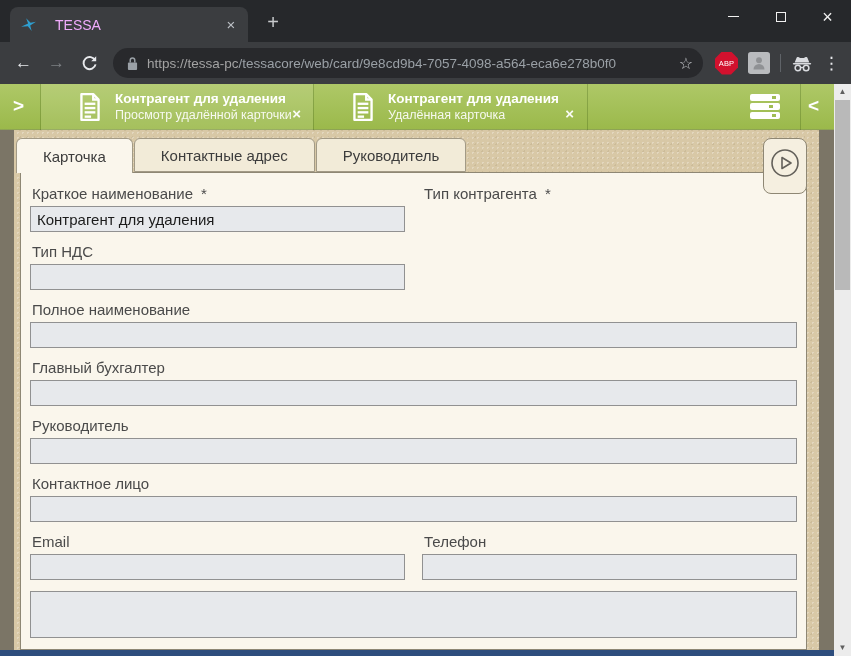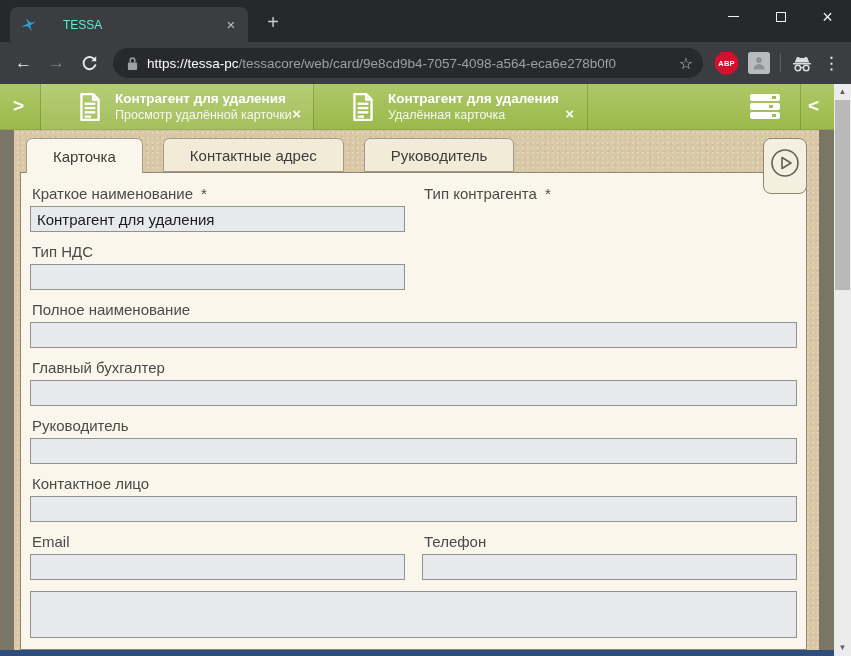--- a/index.html
+++ b/index.html
@@ -3,45 +3,45 @@
 <meta charset="utf-8">
 <style>
   *{box-sizing:border-box;margin:0;padding:0}
   body{font-family:"Liberation Sans",sans-serif;background:#111}
   .stage{position:relative;width:851px;height:656px;overflow:hidden;background:#d8c8a6}
 
   
   .titlebar{position:absolute;left:0;top:0;width:100%;height:42px;background:#26282b}
   .btab{position:absolute;left:10px;top:7px;width:238px;height:35px;background:#3b3d40;
         border-radius:8px 8px 0 0;display:flex;align-items:center;padding:0 8px 0 10px}
-  .btab-title{color:#5eead4;font-size:12px;margin-left:26px;flex:1}
+  .btab-title{color:#f0abfc;font-size:14px;margin-left:18px;flex:1}
   .btab-close{color:#bdc1c6;font-size:15px;width:18px;text-align:center;cursor:default}
   .newtab{position:absolute;left:260px;top:10px;width:26px;height:26px;color:#c8cacd;
           font-size:20px;line-height:25px;text-align:center}
   .winctl{position:absolute;right:0;top:0;display:flex}
   .winbtn{width:47px;height:33px;display:flex;align-items:center;justify-content:center}
   .glyph-min{width:11px;height:1.5px;background:#f1f1f1}
   .glyph-max{width:10px;height:10px;border:1.5px solid #f1f1f1}
   .glyph-x{color:#f1f1f1;font-size:18px;line-height:18px;font-weight:300}
 
   
   .toolbar{position:absolute;left:0;top:42px;width:100%;height:42px;background:#3b3d40;
            display:flex;align-items:center;padding:0 8px;gap:2px}
   .navbtn{width:31px;height:31px;display:flex;align-items:center;justify-content:center;
           font-size:17px;color:#e8eaed;border-radius:50%}
   .navbtn.disabled{color:#7d8084}
   .omnibox{flex:1;height:30px;background:#28292c;border-radius:15px;display:flex;
            align-items:center;padding:0 10px 0 14px;margin:0 6px;min-width:0}
   .url{flex:1;font-size:13.5px;color:#9aa0a6;white-space:nowrap;overflow:hidden;margin-left:9px}
-  .url .host{color:#ffffff}
+  .url .host{color:#a3a3a3}
   .star{color:#c4c7cb;font-size:16px;margin-left:6px}
   .extbar{display:flex;align-items:center;gap:10px;padding:0 4px}
   .abp{width:23px;height:23px;background:#d2112e;display:flex;align-items:center;justify-content:center;
        clip-path:polygon(30% 0,70% 0,100% 30%,100% 70%,70% 100%,30% 100%,0 70%,0 30%)}
-  .abp span{color:#fff;font-size:7.5px;font-weight:bold;letter-spacing:.2px}
+  .abp span{color:#fff;font-size:7.5px;font-weight:normal;letter-spacing:.2px}
   .vsep{width:1px;height:18px;background:#5f6368}
   .dots{color:#e8eaed;font-size:17px;width:16px;text-align:center}
 
   
   .greenbar{position:absolute;left:0;top:84px;width:834px;height:46px;
             background:linear-gradient(#aec867,#9bb94b);border-bottom:1px solid rgba(0,0,0,.18)}
   .gsep{position:absolute;top:0;width:1px;height:46px;background:rgba(55,85,15,.28)}
   .chev{position:absolute;color:#fff;font-weight:bold;font-size:19px;top:50%;transform:translateY(-55%)}
   .cardtab{position:absolute;top:0;height:46px;display:flex;align-items:center;padding:0 12px 0 37px}
   .cardtab.active{background:rgba(255,255,255,.10)}
@@ -63,21 +63,21 @@
   
   .page{position:absolute;left:0;top:130px;width:834px;height:520px;background-color:#d8c8a6;
         background-image:radial-gradient(rgba(255,255,255,.28) 1px,transparent 1px),
                          radial-gradient(rgba(115,95,55,.12) 1px,transparent 1px);
         background-size:5px 5px,7px 7px;background-position:0 0,3px 4px}
   .olive{position:absolute;top:0;height:100%;background:#7b7566}
   .olive.l{left:0;width:14px}
   .olive.r{left:819px;width:15px}
   .panel{position:absolute;left:20px;top:42px;width:787px;height:478px;
          background:#faf6ec;border:1px solid #8e8774}
-  .viewtabs{position:absolute;left:26px;top:8px;display:flex;gap:20px;z-index:2}
+  .viewtabs{position:absolute;left:16px;top:8px;display:flex;gap:1px;z-index:2}
   .vtab{height:34px;border:1px solid #a29a86;border-radius:6px 6px 0 0;background:#f2ebd8;
         display:flex;align-items:center;justify-content:center;font-size:15px;color:#3c3c3c;
         padding:0 26px;white-space:nowrap}
   .vtab.active{background:#faf6ec;height:35px;border-bottom:none;z-index:3}
   .playbox{position:absolute;left:763px;top:8px;width:44px;height:56px;background:#f5efe0;
            border:1px solid #8e8774;border-radius:8px;z-index:4;display:flex;
            justify-content:center;align-items:flex-start;padding-top:9px}
 
   
   .form{position:relative;width:100%;height:100%;padding:12px 9px 0;overflow:hidden}

